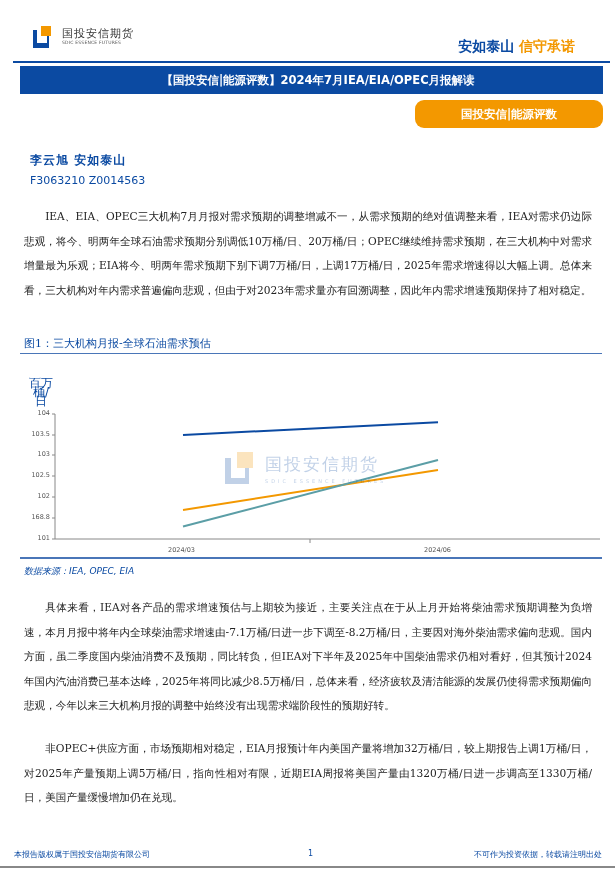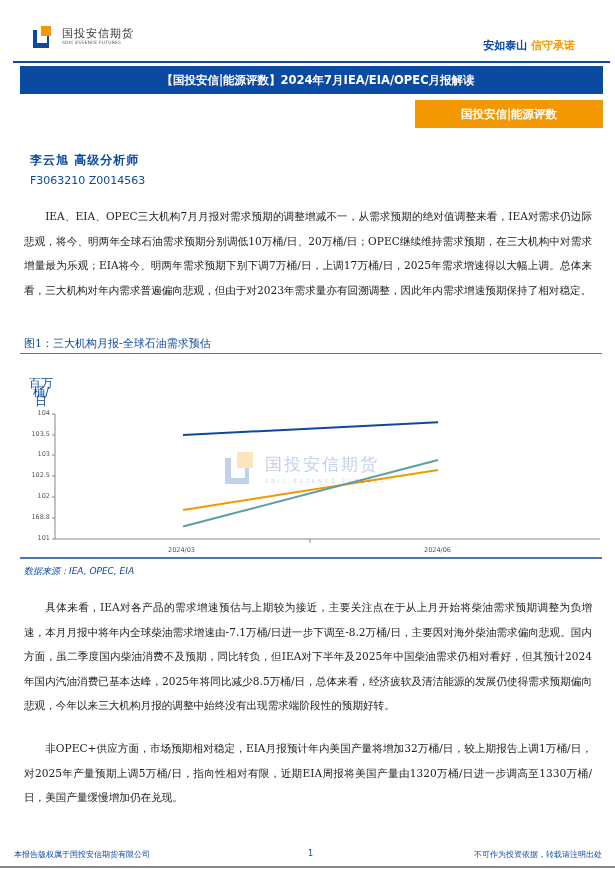--- a/index.html
+++ b/index.html
@@ -8,27 +8,27 @@
 
   .header { position: absolute; left: 0; top: 0; width: 615px; height: 64px; }
   .logo { position: absolute; left: 33px; top: 26px; display: flex; align-items: center; }
   .logo-mark { position: relative; width: 20px; height: 22px; margin-right: 9px; }
   .logo-mark .blue { position: absolute; left: 0; top: 4px; width: 16px; height: 18px; background: #0b4aa2; }
   .logo-mark .white { position: absolute; left: 4px; top: 4px; width: 10px; height: 13px; background: #fff; }
   .logo-mark .orange { position: absolute; left: 8px; top: 0; width: 10px; height: 10px; background: #f39800; }
   .logo-text { display: flex; flex-direction: column; line-height: 1; }
   .logo-cn { font-size: 11px; color: #333; letter-spacing: 1px; }
   .logo-en { font-size: 4.5px; color: #555; margin-top: 2px; letter-spacing: 0.2px; }
-  .slogan { position: absolute; right: 40px; top: 38px; font-size: 11px; font-weight: bold; }
+  .slogan { position: absolute; right: 40px; top: 38px; font-size: 14px; font-weight: bold; }
   .slogan .s1 { color: #0b4aa2; }
   .slogan .s2 { color: #f39800; }
   .header-rule { position: absolute; left: 13px; right: 5px; top: 61px; height: 2px; background: #0b4aa2; }
 
   .title-bar { position: absolute; left: 20px; top: 66px; width: 583px; height: 28px; background: #0b4aa2; color: #fff; font-size: 11.5px; font-weight: bold; display: flex; align-items: center; justify-content: center; padding-left: 13px; }
-  .tag { position: absolute; left: 415px; top: 100px; width: 188px; height: 28px; background: #f39800; color: #fff; font-size: 11.5px; font-weight: bold; display: flex; align-items: center; justify-content: center; }
+  .tag { position: absolute; left: 415px; top: 100px; width: 188px; height: 28px; background: #f39800; color: #fff; font-size: 11.5px; font-weight: bold; display: flex; align-items: center; justify-content: center; border-radius: 9px; }
 
   .author { position: absolute; left: 30px; top: 152px; font-size: 12px; font-weight: bold; color: #0b4aa2; font-family: "DejaVu Serif", serif; letter-spacing: 1px; }
   .cert { position: absolute; left: 30px; top: 174px; font-size: 11px; color: #0b4aa2; }
 
   .para { position: absolute; left: 24px; width: 568px; font-size: 10.6px; line-height: 24.5px; color: #222; text-align: justify; text-indent: 2em; font-family: "DejaVu Serif", serif; }
   .p1 { top: 204px; }
   .p2 { top: 595px; }
   .p3 { top: 736px; }
 
   .fig-title { position: absolute; left: 24px; top: 336px; font-size: 11px; font-weight: normal; color: #0b4aa2; font-family: "DejaVu Serif", serif; }
@@ -80,21 +80,21 @@
   <div class="slogan">
     <span class="s1">安如泰山</span>
     <span class="s2">信守承诺</span>
   </div>
   <div class="header-rule"></div>
 </div>
 
 <div class="title-bar">【国投安信|能源评数】2024年7月IEA/EIA/OPEC月报解读</div>
 <div class="tag">国投安信|能源评数</div>
 
-<div class="author">李云旭  高级分析师</div>
+<div class="author">李云旭  安如泰山</div>
 <div class="cert">F3063210  Z0014563</div>
 
 <p class="para p1">IEA、EIA、OPEC三大机构7月月报对需求预期的调整增减不一，从需求预期的绝对值调整来看，IEA对需求仍边际悲观，将今、明两年全球石油需求预期分别调低10万桶/日、20万桶/日；OPEC继续维持需求预期，在三大机构中对需求增量最为乐观；EIA将今、明两年需求预期下别下调7万桶/日，上调17万桶/日，2025年需求增速得以大幅上调。总体来看，三大机构对年内需求普遍偏向悲观，但由于对2023年需求量亦有回溯调整，因此年内需求增速预期保持了相对稳定。</p>
 
 <div class="fig-title">图1：三大机构月报-全球石油需求预估</div>
 <div class="fig-rule-top"></div>
 
 <div class="chart">
   <svg width="582" height="196" viewBox="0 0 582 196">
 

